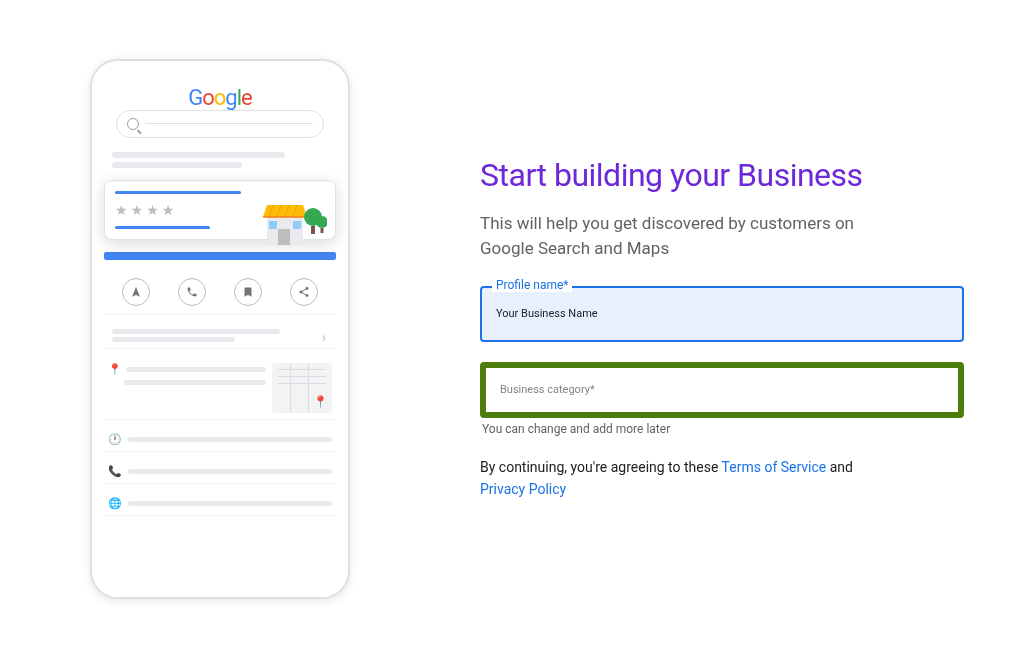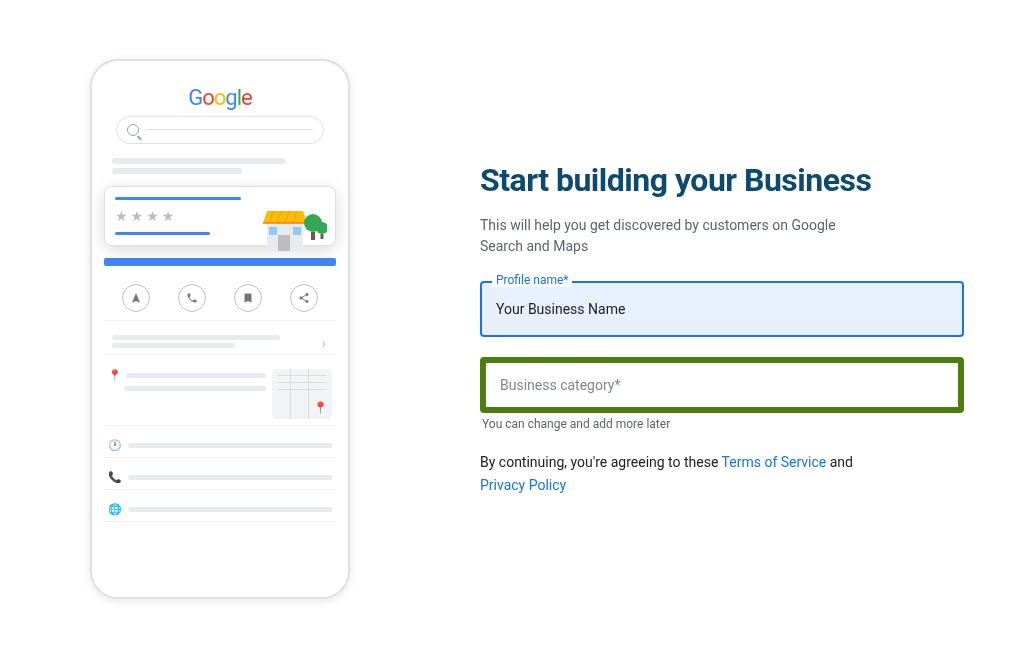--- a/index.html
+++ b/index.html
@@ -40,21 +40,21 @@
       overflow: hidden;
       padding: 16px 12px;
       display: flex;
       flex-direction: column;
       gap: 8px;
     }
     .phone-header {
       display: flex;
       flex-direction: column;
       align-items: center;
-      gap: 6px;
+      gap: 0;
       padding: 8px 0 4px 0;
     }
     .google-logo {
       font-size: 22px;
       font-weight: 400;
       letter-spacing: -1px;
     }
     .g-blue { color: #4285F4; }
     .g-red { color: #EA4335; }
     .g-yellow { color: #FBBC05; }
@@ -275,27 +275,27 @@
     
     .right-panel {
       flex: 1;
       padding: 40px 60px 40px 40px;
       display: flex;
       flex-direction: column;
       gap: 16px;
     }
     .heading {
       font-size: 32px;
-      font-weight: 700;
-      color: #0c4a6e;
+      font-weight: 400;
+      color: #6d28d9;
       line-height: 1.2;
       letter-spacing: -0.5px;
     }
     .subheading {
-      font-size: 14px;
+      font-size: 17px;
       color: #5f6368;
       line-height: 1.5;
       max-width: 380px;
     }
     .form-section {
       display: flex;
       flex-direction: column;
       gap: 20px;
       margin-top: 8px;
     }
@@ -312,21 +312,21 @@
       color: #1a73e8;
       font-family: Roboto, Arial, sans-serif;
       z-index: 1;
     }
     .text-input {
       width: 100%;
       height: 56px;
       border: 2px solid #1a73e8;
       border-radius: 4px;
       padding: 16px 14px;
-      font-size: 14px;
+      font-size: 11px;
       color: #202124;
       background: #e8f0fe;
       outline: none;
       font-family: Roboto, Arial, sans-serif;
     }
     .text-input.inactive {
       border: 6px solid #4d7c0f;
       background: #fff;
       color: #202124;
     }

